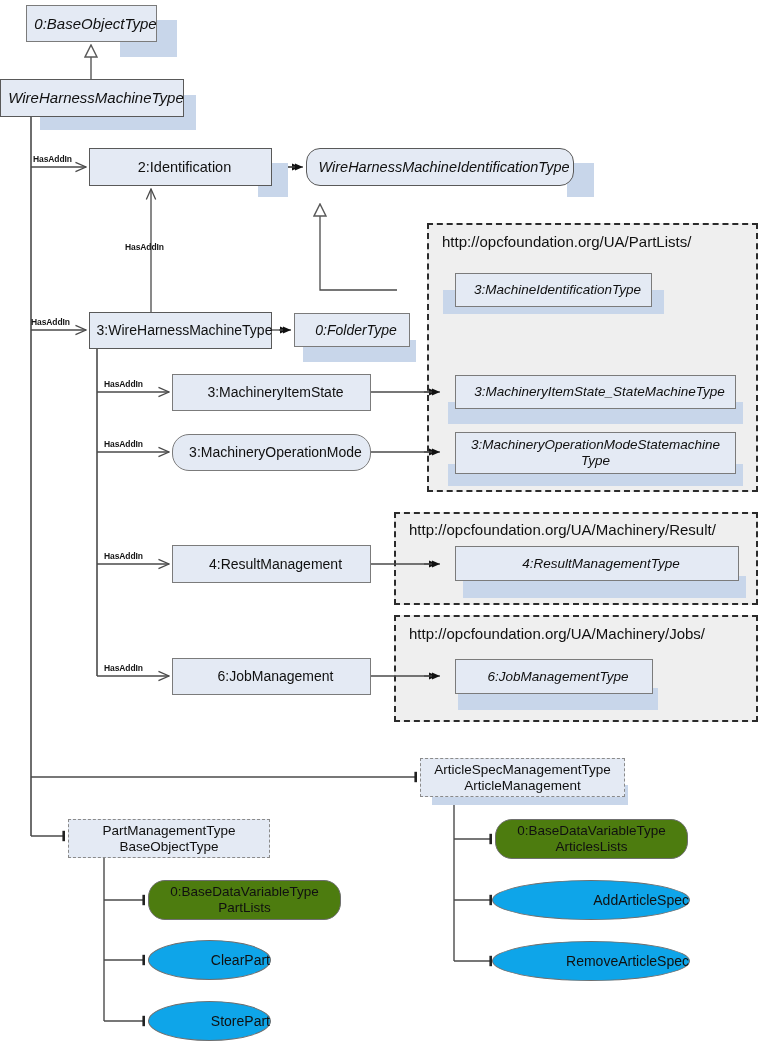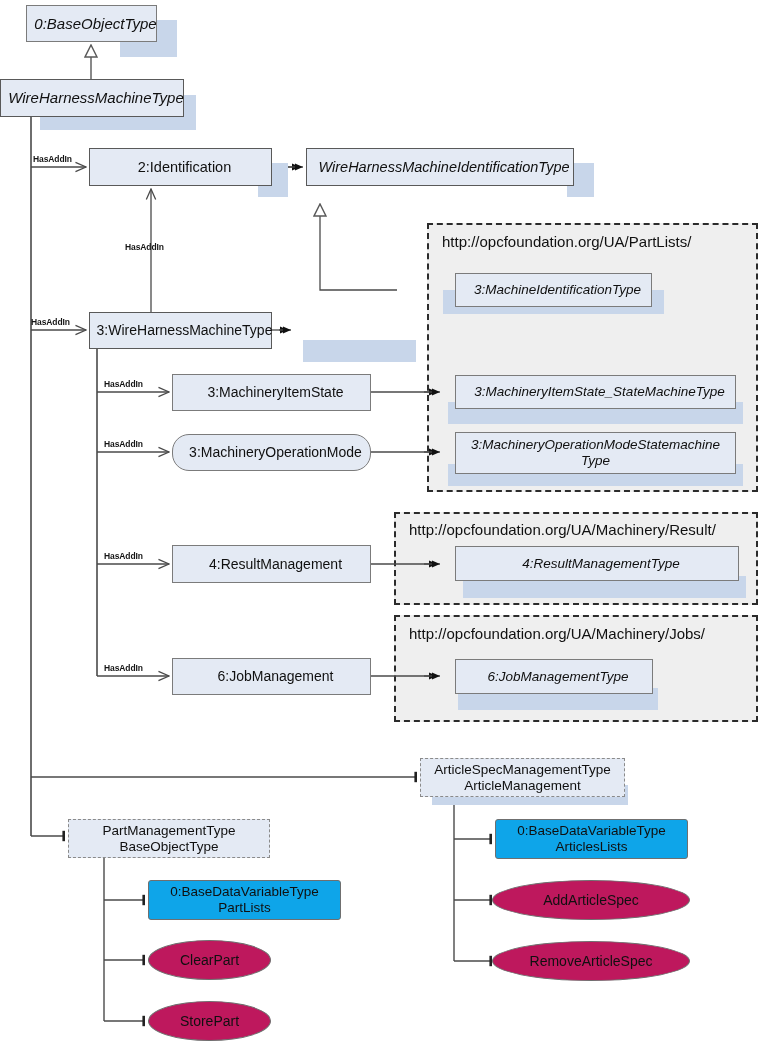--- a/index.html
+++ b/index.html
@@ -52,29 +52,30 @@
     background: #c8d6ea;
     z-index: 1;
   }
   
   .dashnode {
     background: #e4eaf4;
     border: 1px dashed #8a8a8a;
   }
   
   .roundrect {
+    background: #4d7c0f;
+    border: 1px solid #6f6f6f;
+    border-radius: 17px;
+  }
+  
+  .ellipse {
     background: #0ea5e9;
     border: 1px solid #6f6f6f;
-    border-radius: 3px;
-  }
-  
-  .ellipse {
-    background: #be185d;
-    border: 1px solid #6f6f6f;
     border-radius: 50%;
+    justify-content: flex-end;
   }
   .italic { font-style: italic; }
   
   .nsbox {
     position: absolute;
     box-sizing: border-box;
     border: 2px dashed #2b2b2b;
     background: #efefef;
     z-index: 0;
   }
@@ -201,32 +202,35 @@
   </div>
 
   <div class="node rect thick italic" style="left:0px; top:79px; width:184px; height:38px; font-size:15px;">
     <span>WireHarnessMachineType</span>
   </div>
 
   <div class="node rect thick" style="left:89px; top:148px; width:183px; height:38px; font-size:14.5px;">
     <span>2:Identification</span>
   </div>
 
-  <div class="node rect thick italic" style="left:306px; top:148px; width:268px; height:38px; font-size:14.5px;">
+  <div class="node rect thick italic" style="left:306px; top:148px; width:268px; height:38px; font-size:14.5px;border-radius:14px;">
     <span>WireHarnessMachineIdentificationType</span>
   </div>
 
   <div class="node rect italic" style="left:455px; top:273px; width:197px; height:34px; font-size:13.5px;">
     <span>3:MachineIdentificationType</span>
   </div>
 
   <div class="node rect thick" style="left:89px; top:312px; width:183px; height:37px; font-size:14px;">
     <span>3:WireHarnessMachineType</span>
   </div>
 
+  <div class="node rect italic" style="left:294px; top:313px; width:116px; height:34px; font-size:14px;">
+    <span>0:FolderType</span>
+  </div>
 
   <div class="node rect" style="left:172px; top:374px; width:199px; height:37px; font-size:14px;">
     <span>3:MachineryItemState</span>
   </div>
 
   <div class="node rect italic" style="left:455px; top:375px; width:281px; height:34px; font-size:13.5px;">
     <span>3:MachineryItemState_StateMachineType</span>
   </div>
 
   <div class="node rect" style="left:172px; top:434px; width:199px; height:37px; font-size:14px;border-radius:17px;">

